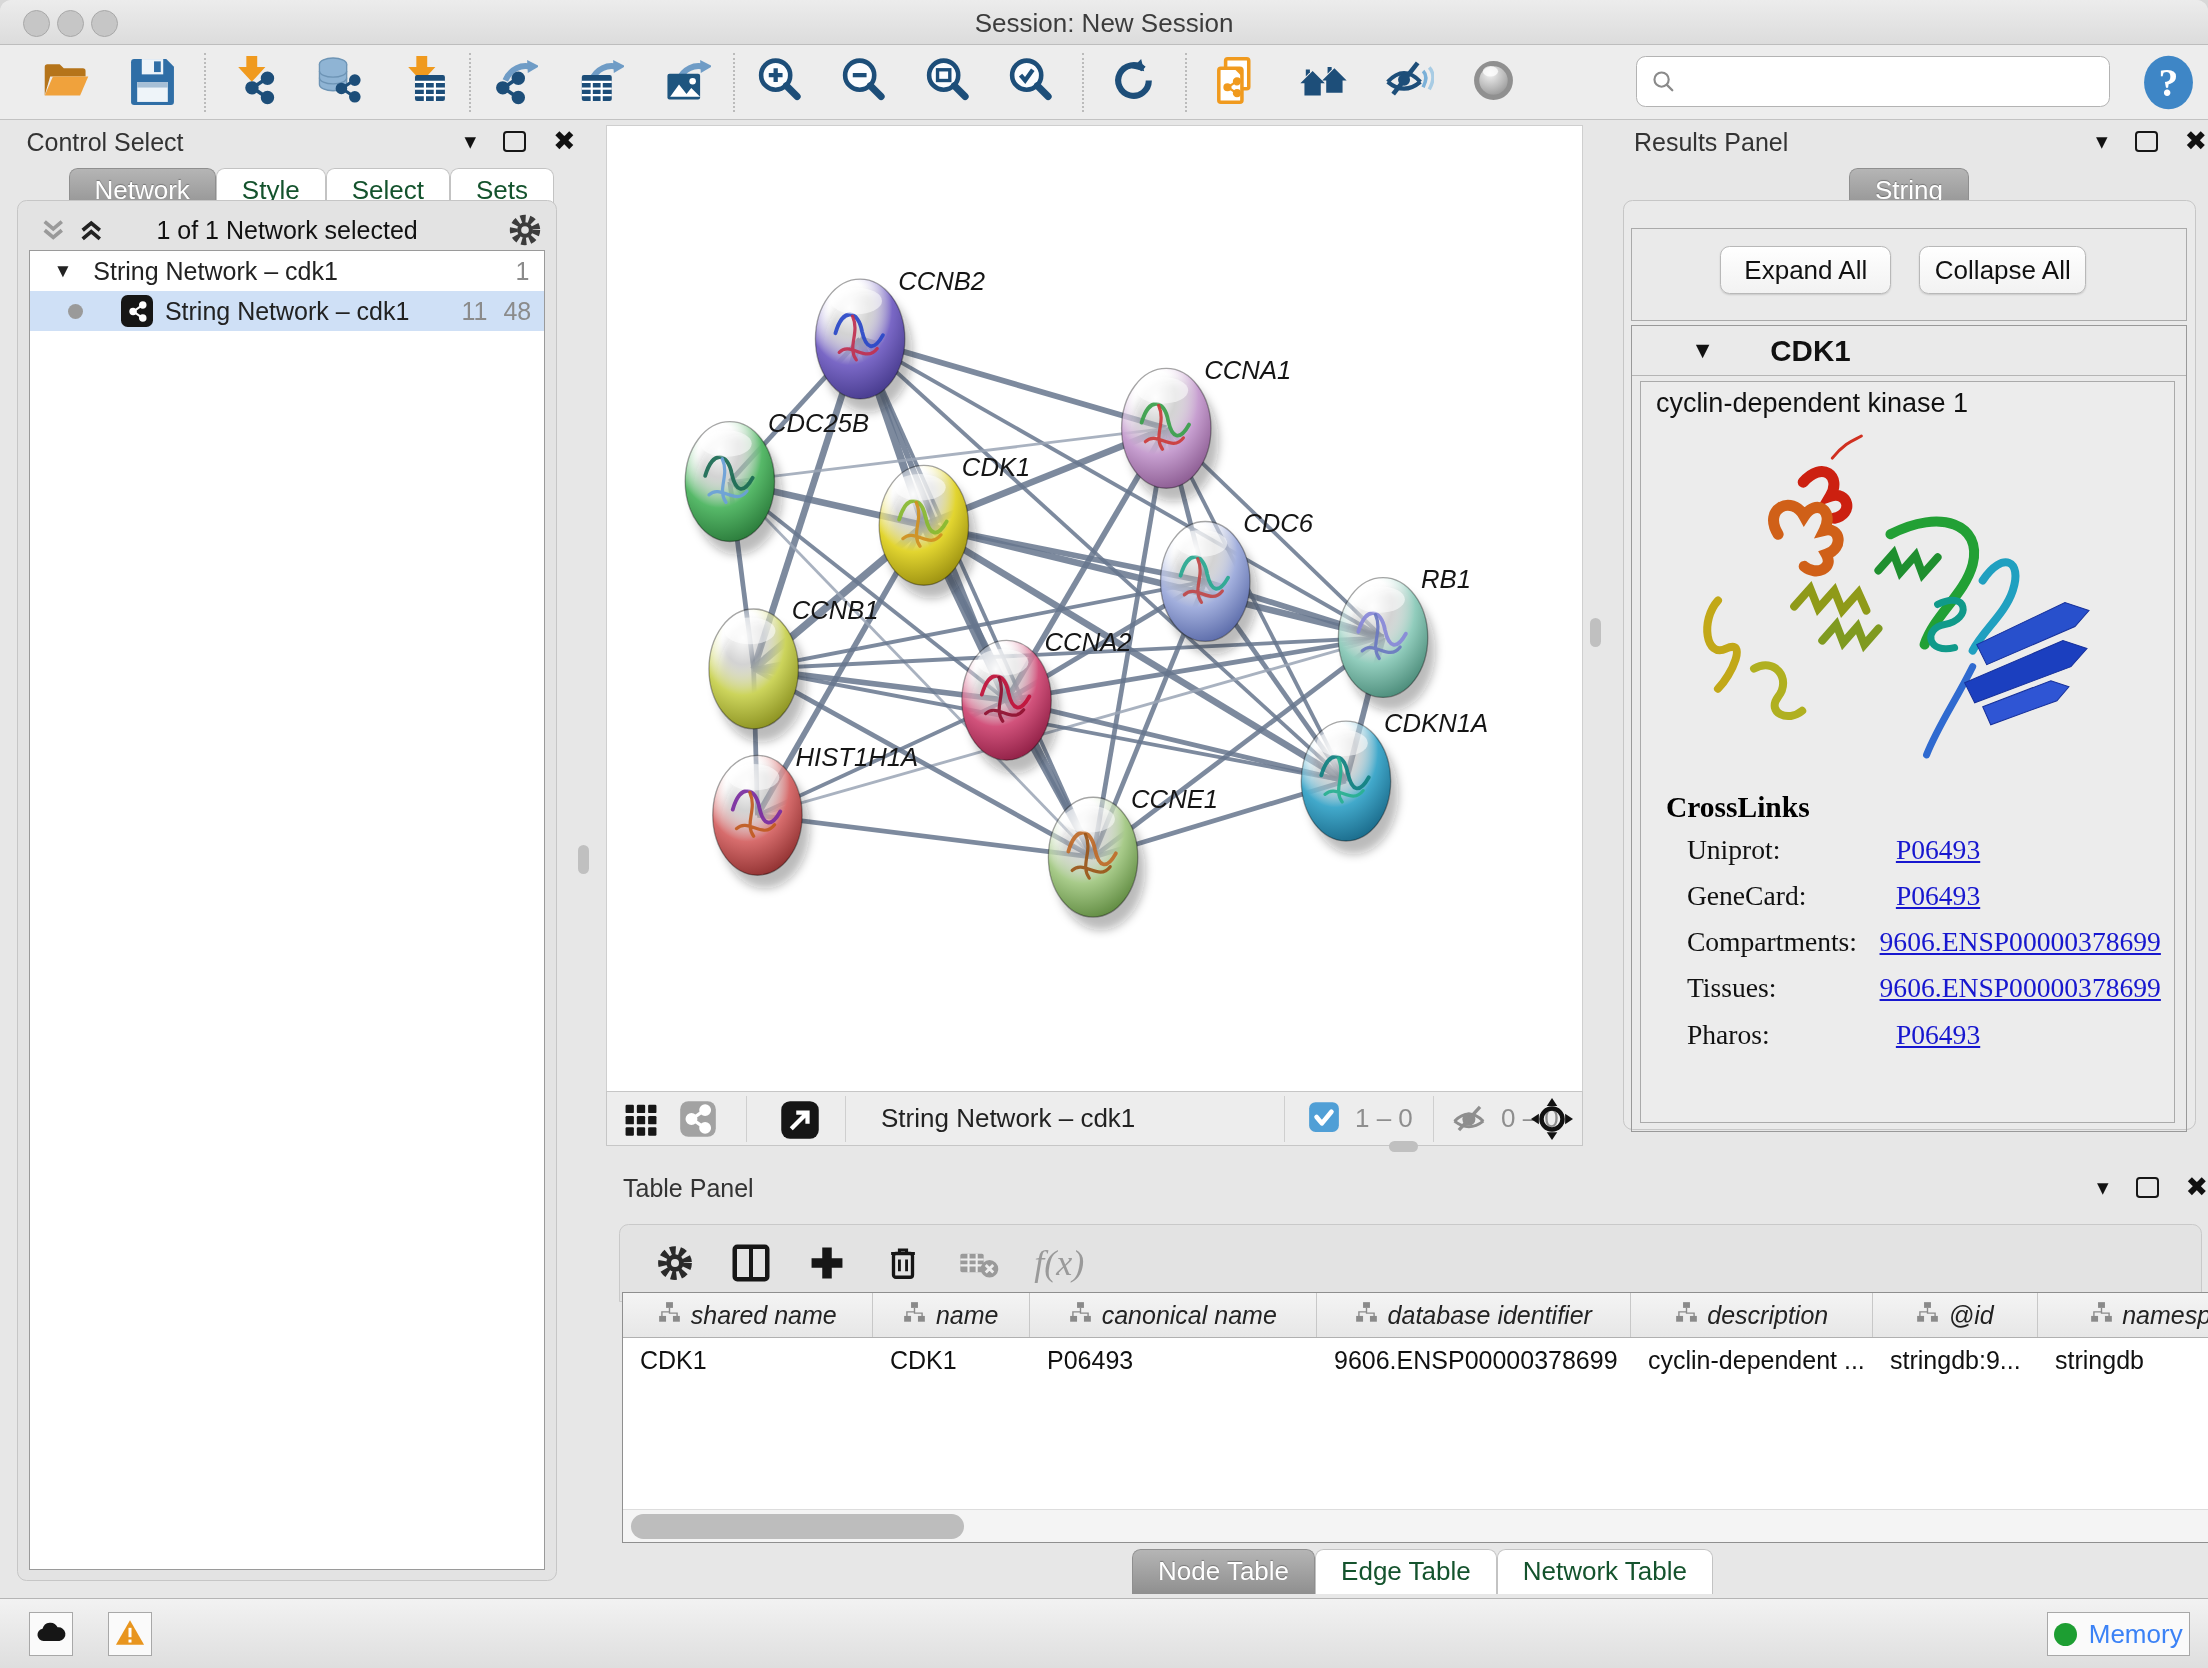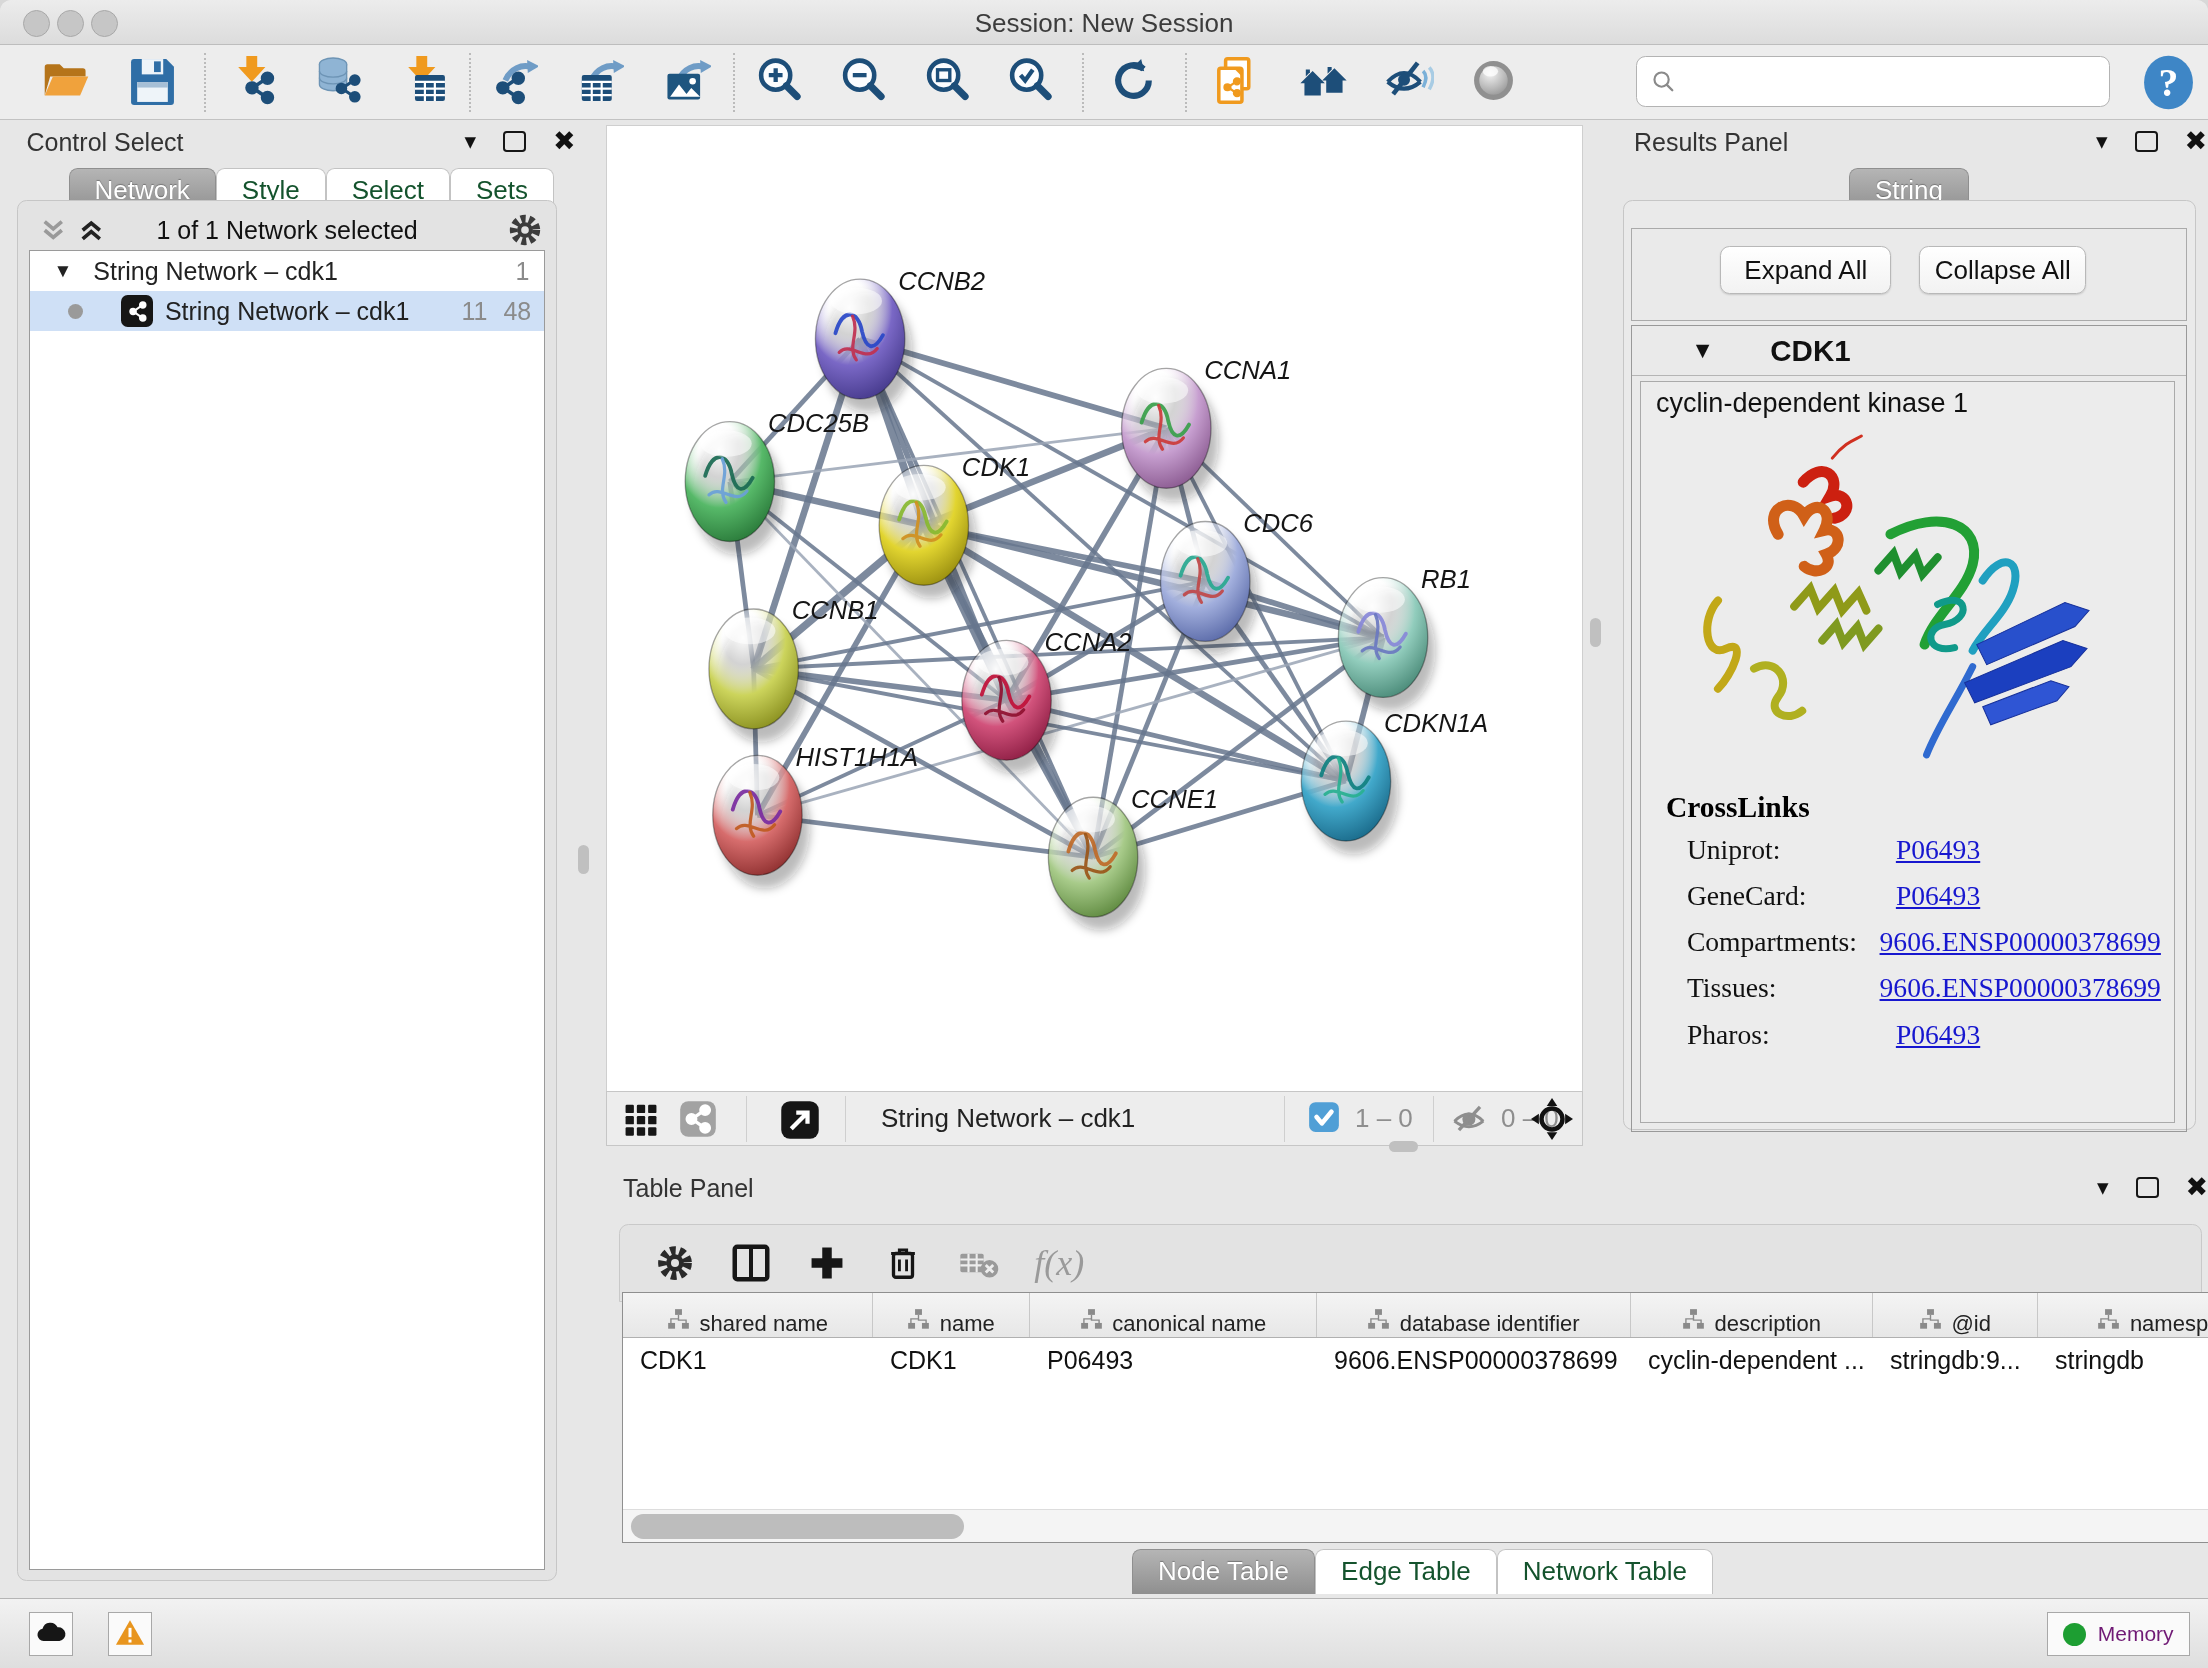--- a/index.html
+++ b/index.html
@@ -91,38 +91,38 @@
   .tp-toolbar{position:absolute;left:13.3px;top:73px;width:1583px;height:78px;
     background:#e3e3e3;border:1px solid #c9c9c9;border-radius:9.5px 9.5px 0 0;display:flex;
     align-items:center;gap:34px;padding-left:34px;box-sizing:border-box;}
   .tp-toolbar .tico{width:42px;height:42px;display:flex;align-items:center;justify-content:center;}
   .fx{font-family:"Liberation Serif","DejaVu Serif",serif;font-style:italic;
     font-size:36px;color:#9a9a9a;}
   .tbl{position:absolute;left:16px;top:141px;width:1586px;height:249px;background:#fff;
     border:1.9px solid #8f8f8f;overflow:hidden;}
   .tbl-head{display:flex;height:44px;background:linear-gradient(#f4f4f4,#e7e7e7);
     border-bottom:1px solid #b0b0b0;}
-  .th{display:flex;align-items:flex-end;justify-content:center;gap:9.5px;font-size:22px;
+  .th{display:flex;align-items:center;justify-content:center;gap:9.5px;font-size:25px;
     color:#222;border-right:1px solid #c8c8c8;box-sizing:border-box;flex:0 0 auto;overflow:hidden;
-    white-space:nowrap;}
+    white-space:nowrap;font-style:italic;}
   .tbl-row{display:flex;height:44px;align-items:center;}
   .td{font-size:25px;color:#111;padding-left:17px;box-sizing:border-box;flex:0 0 auto;
     overflow:hidden;white-space:nowrap;}
   .hscroll{position:absolute;left:0px;bottom:0px;width:100%;height:32px;background:#f4f4f4;
     border-top:1px solid #ddd;}
   .hthumb{position:absolute;left:7.6px;top:3.8px;width:333px;height:25px;background:#bdbdbd;
     border-radius:12.4px;}
   .tbl-tabs{position:absolute;left:526px;top:398px;}
   
   .statusbar{position:absolute;left:0;top:1598px;width:100%;height:70px;
     background:linear-gradient(#f2f2f2,#dedede);border-top:1px solid #b5b5b5;}
   .sb-btn{position:absolute;top:13.3px;height:44px;background:#fafafa;border:1.9px solid #a8a8a8;
     display:flex;align-items:center;justify-content:center;}
   .mem-dot{width:23px;height:23px;border-radius:50%;background:#1d9e32;margin-right:11.4px;}
-  .mem-label{font-size:21px;color:#701a75;}
+  .mem-label{font-size:26px;color:#3b82f6;}
 </style>
 </head>
 <body>
 
 <div class="window">
 
   <div class="titlebar">
     <div class="tl" style="left:23px"></div>
     <div class="tl" style="left:57px"></div>
     <div class="tl" style="left:91px"></div>

